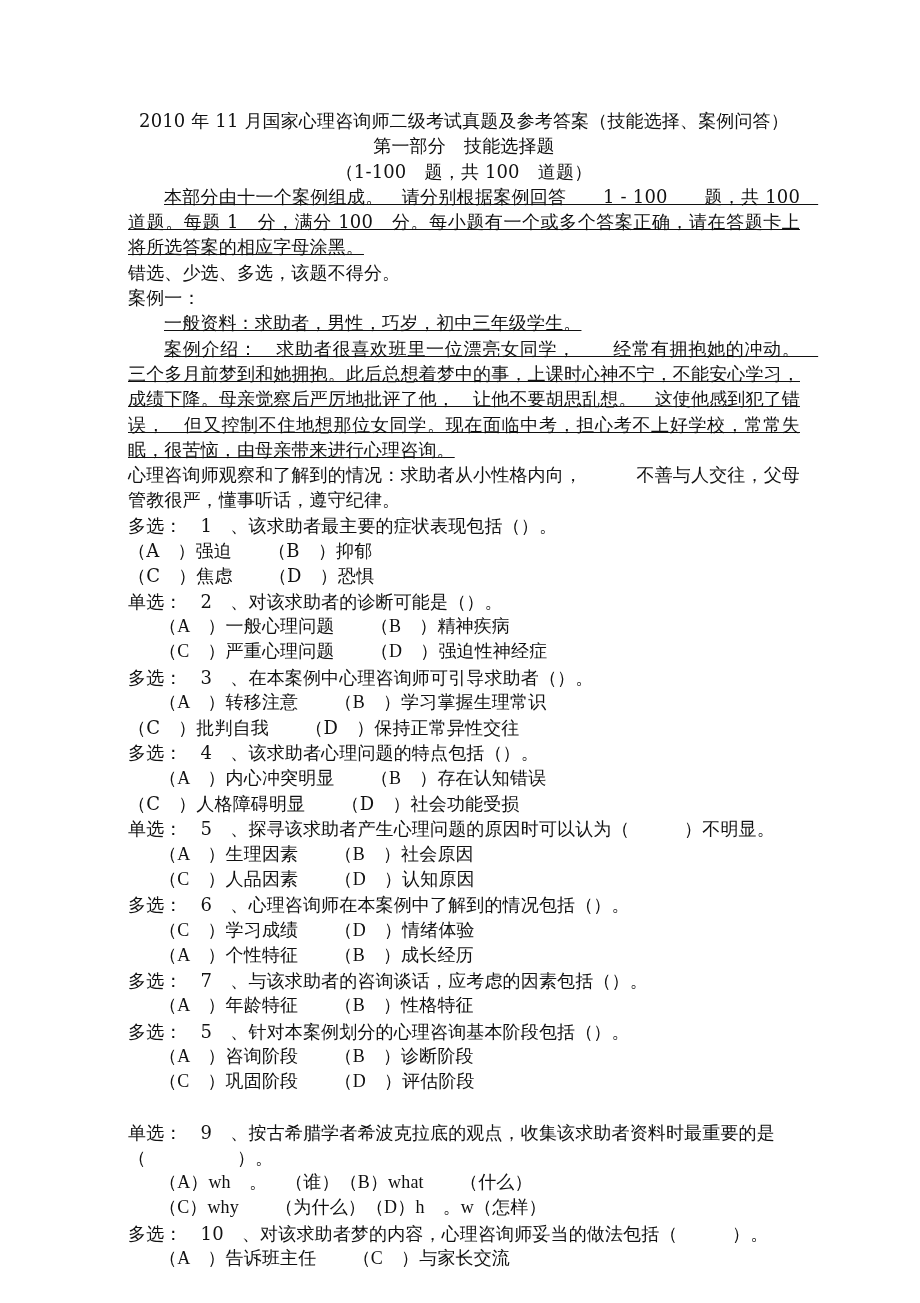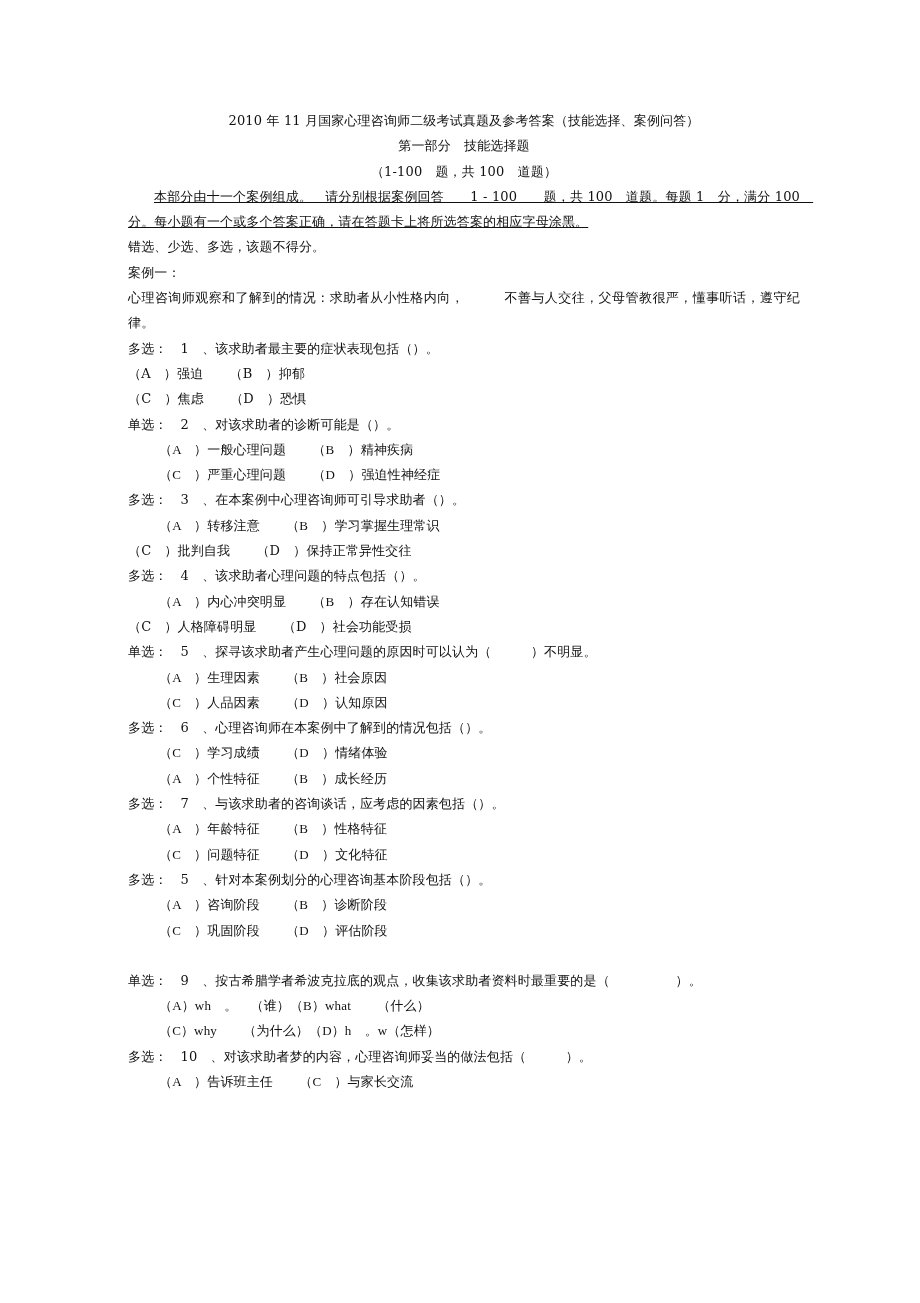--- a/index.html
+++ b/index.html
@@ -19,21 +19,21 @@
     overflow: hidden;
     box-sizing: border-box;
   }
   .content {
     position: absolute;
     left: 128px;
     top: 108px;
     width: 672px;
   }
   .ln {
-    font-size: 13px;
+    font-size: 18px;
     line-height: 25.3px;
     white-space: pre-wrap;
     letter-spacing: 0.15px;
     color: #111111;
   }
   .center {
     text-align: center;
   }
   .indent2 {
     text-indent: 2em;
@@ -68,21 +68,23 @@
     <div class="ln center">第一部分　技能选择题</div>
 
     <div class="ln center">（1-100　题，共 100　道题）</div>
 
     <div class="ln para-block indent2">本部分由十一个案例组成。　请分别根据案例回答　　1 - 100　　题，共 100　道题。每题 1　分，满分 100　分。每小题有一个或多个答案正确，请在答题卡上将所选答案的相应字母涂黑。</div>
 
     <div class="ln">错选、少选、多选，该题不得分。</div>
 
     <div class="ln">案例一：</div>
 
+    <div class="ln indent2">一般资料：求助者，男性，巧岁，初中三年级学生。</div>
 
+    <div class="ln para-block indent2">案例介绍：　求助者很喜欢班里一位漂亮女同学，　　经常有拥抱她的冲动。　三个多月前梦到和她拥抱。此后总想着梦中的事，上课时心神不宁，不能安心学习，成绩下降。母亲觉察后严厉地批评了他，　让他不要胡思乱想。　这使他感到犯了错误，　但又控制不住地想那位女同学。现在面临中考，担心考不上好学校，常常失眠，很苦恼，由母亲带来进行心理咨询。</div>
 
     <div class="ln para-block">心理咨询师观察和了解到的情况：求助者从小性格内向，　　　不善与人交往，父母管教很严，懂事听话，遵守纪律。</div>
 
     <div class="ln q-line">多选：　1　、该求助者最主要的症状表现包括（）。</div>
     <div class="ln opt-flush">（A　）强迫　　（B　）抑郁</div>
     <div class="ln opt-flush">（C　）焦虑　　（D　）恐惧</div>
 
     <div class="ln q-line">单选：　2　、对该求助者的诊断可能是（）。</div>
     <div class="ln opt-indent">（A　）一般心理问题　　（B　）精神疾病</div>
     <div class="ln opt-indent">（C　）严重心理问题　　（D　）强迫性神经症</div>
@@ -98,21 +100,20 @@
     <div class="ln q-line">单选：　5　、探寻该求助者产生心理问题的原因时可以认为（　　　）不明显。</div>
     <div class="ln opt-indent">（A　）生理因素　　（B　）社会原因</div>
     <div class="ln opt-indent">（C　）人品因素　　（D　）认知原因</div>
 
     <div class="ln q-line">多选：　6　、心理咨询师在本案例中了解到的情况包括（）。</div>
     <div class="ln opt-indent">（C　）学习成绩　　（D　）情绪体验</div>
     <div class="ln opt-indent">（A　）个性特征　　（B　）成长经历</div>
 
     <div class="ln q-line">多选：　7　、与该求助者的咨询谈话，应考虑的因素包括（）。</div>
     <div class="ln opt-indent">（A　）年龄特征　　（B　）性格特征</div>
-    <div class="ln opt-indent">（C　）问题特征　　（D　）文化特征</div>
 
     <div class="ln q-line">多选：　5　、针对本案例划分的心理咨询基本阶段包括（）。</div>
     <div class="ln opt-indent">（A　）咨询阶段　　（B　）诊断阶段</div>
     <div class="ln opt-indent">（C　）巩固阶段　　（D　）评估阶段</div>
 
     <div class="spacer"></div>
 
     <div class="ln q-line">单选：　9　、按古希腊学者希波克拉底的观点，收集该求助者资料时最重要的是（　　　　　）。</div>
     <div class="ln opt-indent">（A）wh　。　（谁）（B）what　　（什么）</div>
     <div class="ln opt-indent">（C）why　　（为什么）（D）h　。w（怎样）</div>

